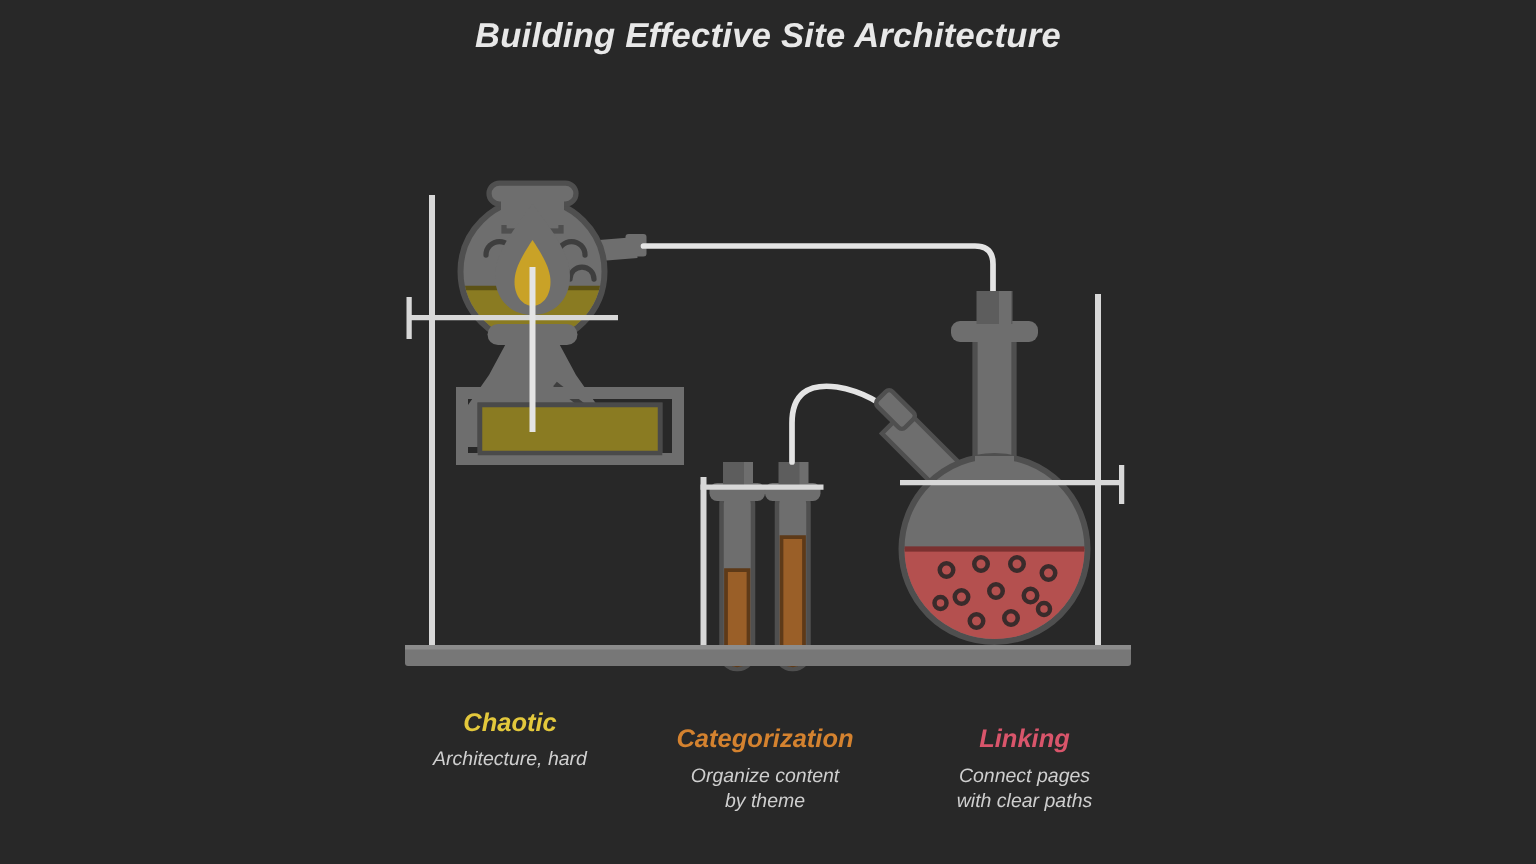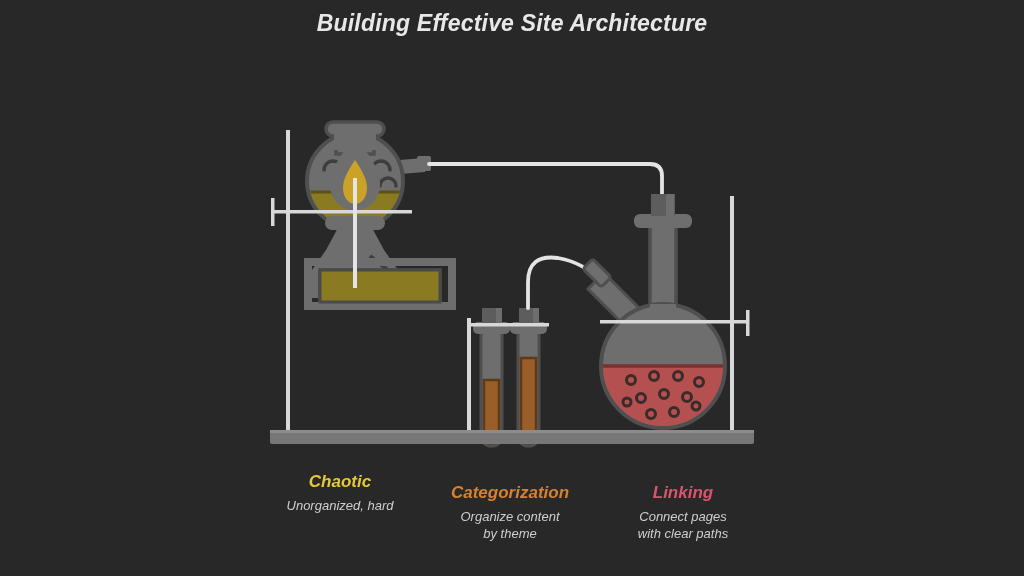--- a/index.html
+++ b/index.html
@@ -183,21 +183,21 @@
     </svg>
   </div>
 
   <div id="captions">
 
     <div id="col-0" class="caption-col">
       <div class="caption-title" style="color: rgb(227, 200, 60);">
         <div>Chaotic</div>
       </div>
       <div class="caption-desc">
-        <div>Unorganized, hard</div>
+        <div>Architecture, hard</div>
       </div>
     </div>
 
     <div id="col-1" class="caption-col">
       <div class="caption-title" style="color: rgb(212, 130, 47);">
         <div>Categorization</div>
       </div>
       <div class="caption-desc">
         <div>Organize content</div>
         <div>by theme</div>

